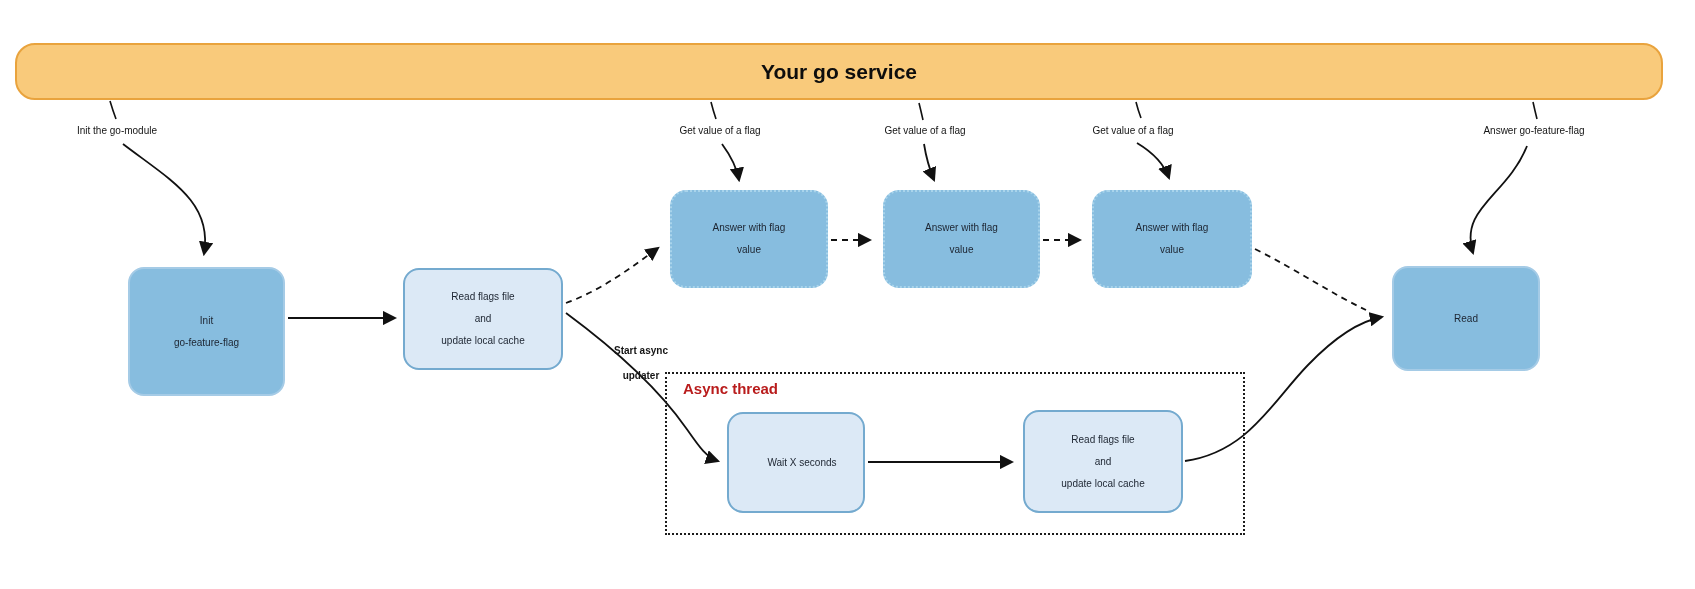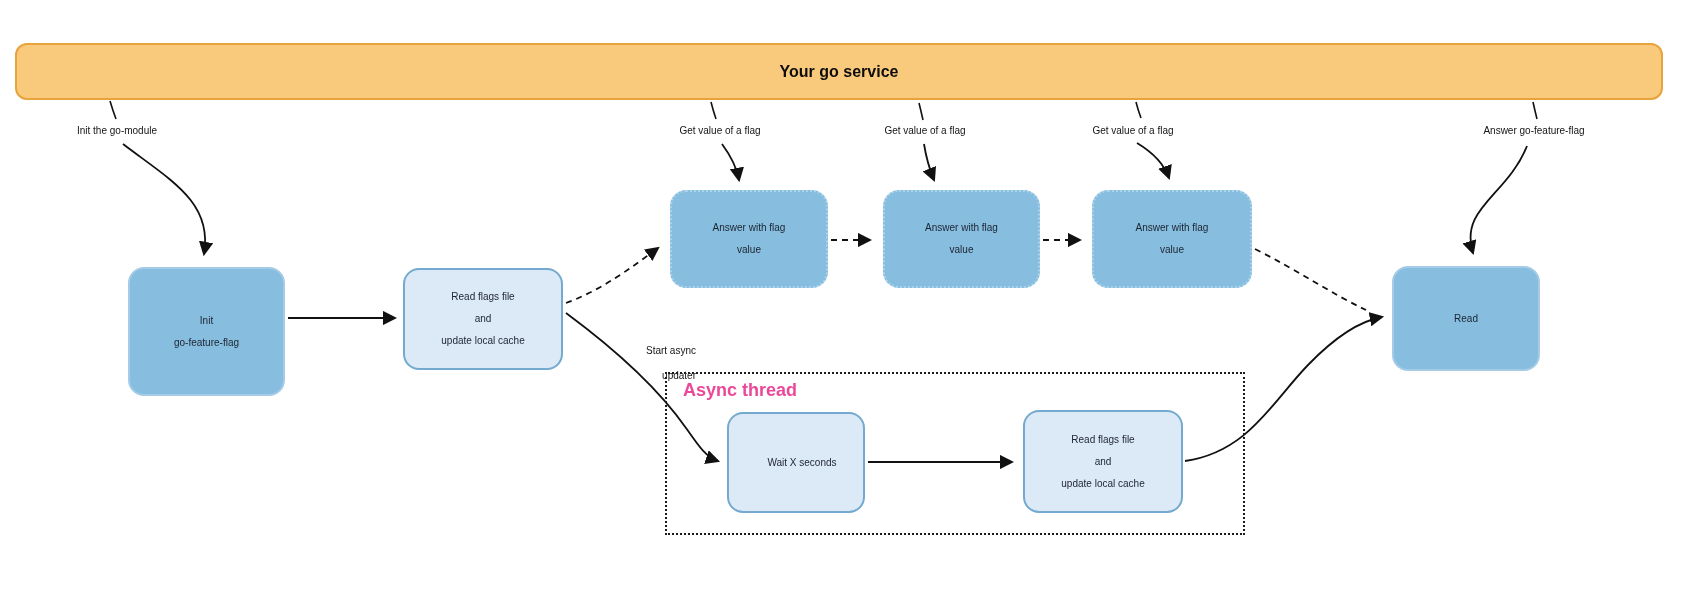--- a/index.html
+++ b/index.html
@@ -13,32 +13,32 @@
     overflow: hidden;
   }
   svg.arrows { position: absolute; left: 0; top: 0; width: 1695px; height: 589px; }
   svg.arrows path.ln { stroke: var(--line-color, #111); fill: none; }
   svg.arrows marker path { fill: var(--line-color, #111); stroke: none; }
 
   .banner {
     position: absolute; left: 15px; top: 43px; width: 1644px; height: 53px;
     background: var(--banner-fill, #F9CA7B);
     border: 2px solid var(--banner-border, #E9A33D);
-    border-radius: 12px;
+    border-radius: 20px;
     display: flex; align-items: center; justify-content: center;
-    font-size: 16px; font-weight: 700; color: #0d0d0d;
+    font-size: 21px; font-weight: 700; color: #0d0d0d;
   }
 
   .lbl {
     position: absolute; top: 121px; height: 20px;
     font-size: 10px; line-height: 19px; text-align: center; color: #141414;
     white-space: nowrap;
   }
   .lbl--multiline {
-    white-space: pre-line; text-align: right; height: auto; line-height: 25px;
+    white-space: pre-line; text-align: center; height: auto; line-height: 25px; font-weight: bold;
   }
 
   .node {
     position: absolute;
     display: flex; flex-direction: column; align-items: center; justify-content: center;
     text-align: center;
     border-radius: 16px;
     font-size: 10px; line-height: 22px; color: #1c2430;
     white-space: pre-line;
     box-sizing: border-box;
@@ -48,21 +48,21 @@
   .node--light  { background: var(--light-fill, #DCE9F6); border: 2px solid var(--light-border, #74AACF); }
   .node .bold-line { font-weight: 400; }
 
   .async-rect {
     position: absolute; left: 665px; top: 372px; width: 580px; height: 163px;
     border: 2px dotted #1b1b1b;
     box-sizing: border-box;
   }
   .async-rect .async-title {
     position: absolute; left: 16px; top: 6px;
-    font-size: 18px; font-weight: 700; color: #ec4899; white-space: nowrap;
+    font-size: 15px; font-weight: 700; color: #b91c1c; white-space: nowrap;
   }
 </style>
 </head>
 <body>
 
 <div class="stage">
 
   <svg class="arrows" viewBox="0 0 1695 589" xmlns="http://www.w3.org/2000/svg">
     <defs>
       <marker id="arr" viewBox="0 0 10 10" refX="8.5" refY="5" markerWidth="8" markerHeight="8" orient="auto-start-reverse">

